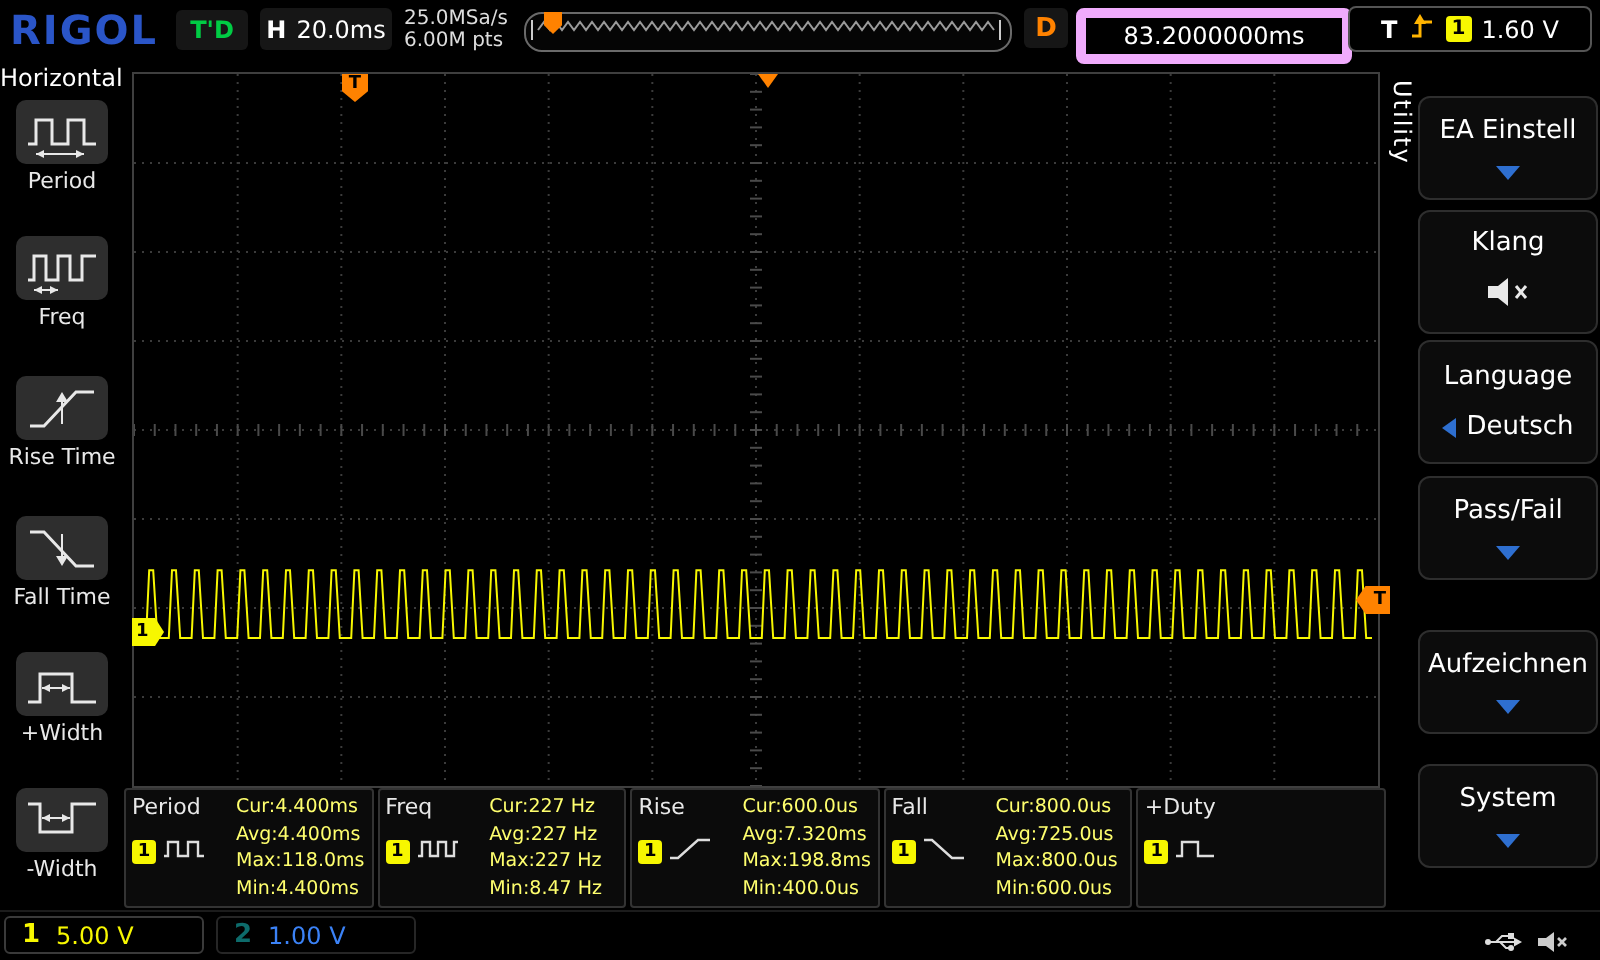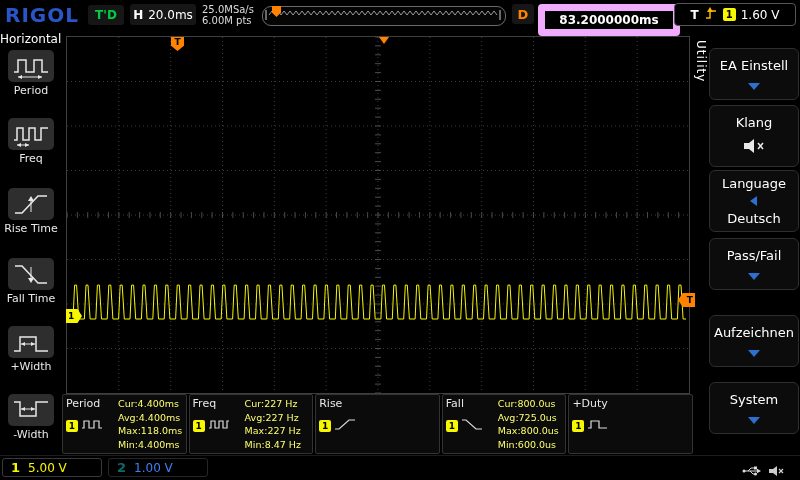--- a/index.html
+++ b/index.html
@@ -11,22 +11,22 @@
   .td-chip{left:88px;top:5px;width:36px;height:20px;color:#00cc44;font-size:12px;font-weight:bold;}
   .h-chip{left:130px;top:4px;width:66px;height:21px;gap:5px;}
   .h-label{color:#fff;font-weight:bold;font-size:12px;}
   .h-value{color:#fff;font-size:12px;}
   .acq{position:absolute;left:202px;top:4px;color:#ddd;font-size:10px;line-height:11px;white-space:nowrap;}
   .membar{position:absolute;left:262px;top:6px;width:242px;height:18px;background:#050505;
           border:1px solid #6a6a6a;border-radius:9px;}
   .mem-marker{position:absolute;left:9px;top:-1px;width:9px;height:11px;background:#ff8200;
           clip-path:polygon(0 0,100% 0,100% 60%,50% 100%,0 60%);z-index:2;}
   .d-chip{left:512px;top:4px;width:22px;height:20px;color:#ff8200;font-weight:bold;font-size:13px;}
-  .d-value{position:absolute;left:538px;top:4px;width:128px;height:18px;border:7px solid #f0abfc;border-radius:4px;
-          background:#000;color:#fff;font-size:12px;display:flex;align-items:center;justify-content:center;font-weight:bold;}
+  .d-value{position:absolute;left:538px;top:4px;width:128px;height:18px;border:5px solid #f0abfc;border-radius:4px;
+          background:#000;color:#fff;font-size:12px;display:flex;align-items:center;justify-content:center;}
   .t-sec{position:absolute;left:674px;top:3px;width:120px;height:21px;border:1px solid #555;border-radius:4px;
           display:flex;align-items:center;justify-content:center;gap:5px;background:#000;}
   .t-label{color:#fff;font-weight:bold;font-size:12px;}
   .mini-chip{width:13px;height:13px;border-radius:2px;background:#f7f700;color:#000;font-size:10px;font-weight:bold;
           display:flex;align-items:center;justify-content:center;}
   .t-level{color:#fff;font-size:12px;}
   
   .leftmenu{position:absolute;left:0;top:30px;width:62px;height:425px;}
   .lm-title{position:absolute;left:0;top:2px;color:#fff;font-size:12px;}
   .litem{position:absolute;left:0;width:62px;text-align:center;cursor:default;}
@@ -60,21 +60,21 @@
   
   .rightmenu{position:absolute;left:693px;top:30px;width:107px;height:425px;}
   .rm-tab{position:absolute;left:1px;top:10px;writing-mode:vertical-rl;color:#fff;font-size:12px;letter-spacing:1px;}
   .rbtn{position:absolute;left:16px;width:88px;background:#0c0c0c;border:1px solid #2e2e2e;border-radius:6px;
         display:flex;flex-direction:column;align-items:center;justify-content:space-evenly;color:#fff;
         font-size:13px;cursor:default;}
   .arrow-down{width:0;height:0;border-left:6px solid transparent;border-right:6px solid transparent;
         border-top:7px solid #2e6fd0;}
   .arrow-left{width:0;height:0;border-top:5px solid transparent;border-bottom:5px solid transparent;
         border-right:7px solid #2e6fd0;}
-  .lang-row{display:flex;align-items:center;gap:5px;flex-direction:column;}
+  .lang-row{display:flex;align-items:center;gap:5px;}
   
   .bottombar{position:absolute;left:0;top:455px;width:800px;height:25px;border-top:1px solid #1c1c1c;background:#000;}
   .chbox{position:absolute;top:2px;height:19px;width:100px;border:1px solid #3a3a3a;border-radius:3px;
         display:flex;align-items:center;gap:8px;padding-left:8px;box-sizing:border-box;}
   .ch1box{left:2px;}
   .ch2box{left:108px;border-color:#262626;}
   .ch1num{color:#f7f700;font-weight:bold;font-size:13px;}
   .ch1scale{color:#f7f700;font-size:12px;}
   .ch2num{color:#0d6b6b;font-weight:bold;font-size:13px;}
   .ch2scale{color:#3b82f6;font-size:12px;}
@@ -362,20 +362,26 @@
         <div class="mname">Rise</div>
         <div class="mchrow">
           <span class="mchip">1</span>
           <span>
             <svg width="22" height="14" viewBox="0 0 22 14">
                 <path d="M1,12 h4 l10,-9 h6" stroke="#ddd" stroke-width="1.2" fill="none"></path>
               </svg>
           </span>
         </div>
       </div>
+      <div class="mvals">
+        <div>Cur:600.0us</div>
+        <div>Avg:7.320ms</div>
+        <div>Max:198.8ms</div>
+        <div>Min:400.0us</div>
+      </div>
     </div>
     <div class="mpanel">
       <div class="mleft">
         <div class="mname">Fall</div>
         <div class="mchrow">
           <span class="mchip">1</span>
           <span>
             <svg width="22" height="14" viewBox="0 0 22 14">
                 <path d="M1,3 h4 l10,9 h6" stroke="#ddd" stroke-width="1.2" fill="none"></path>
               </svg>

